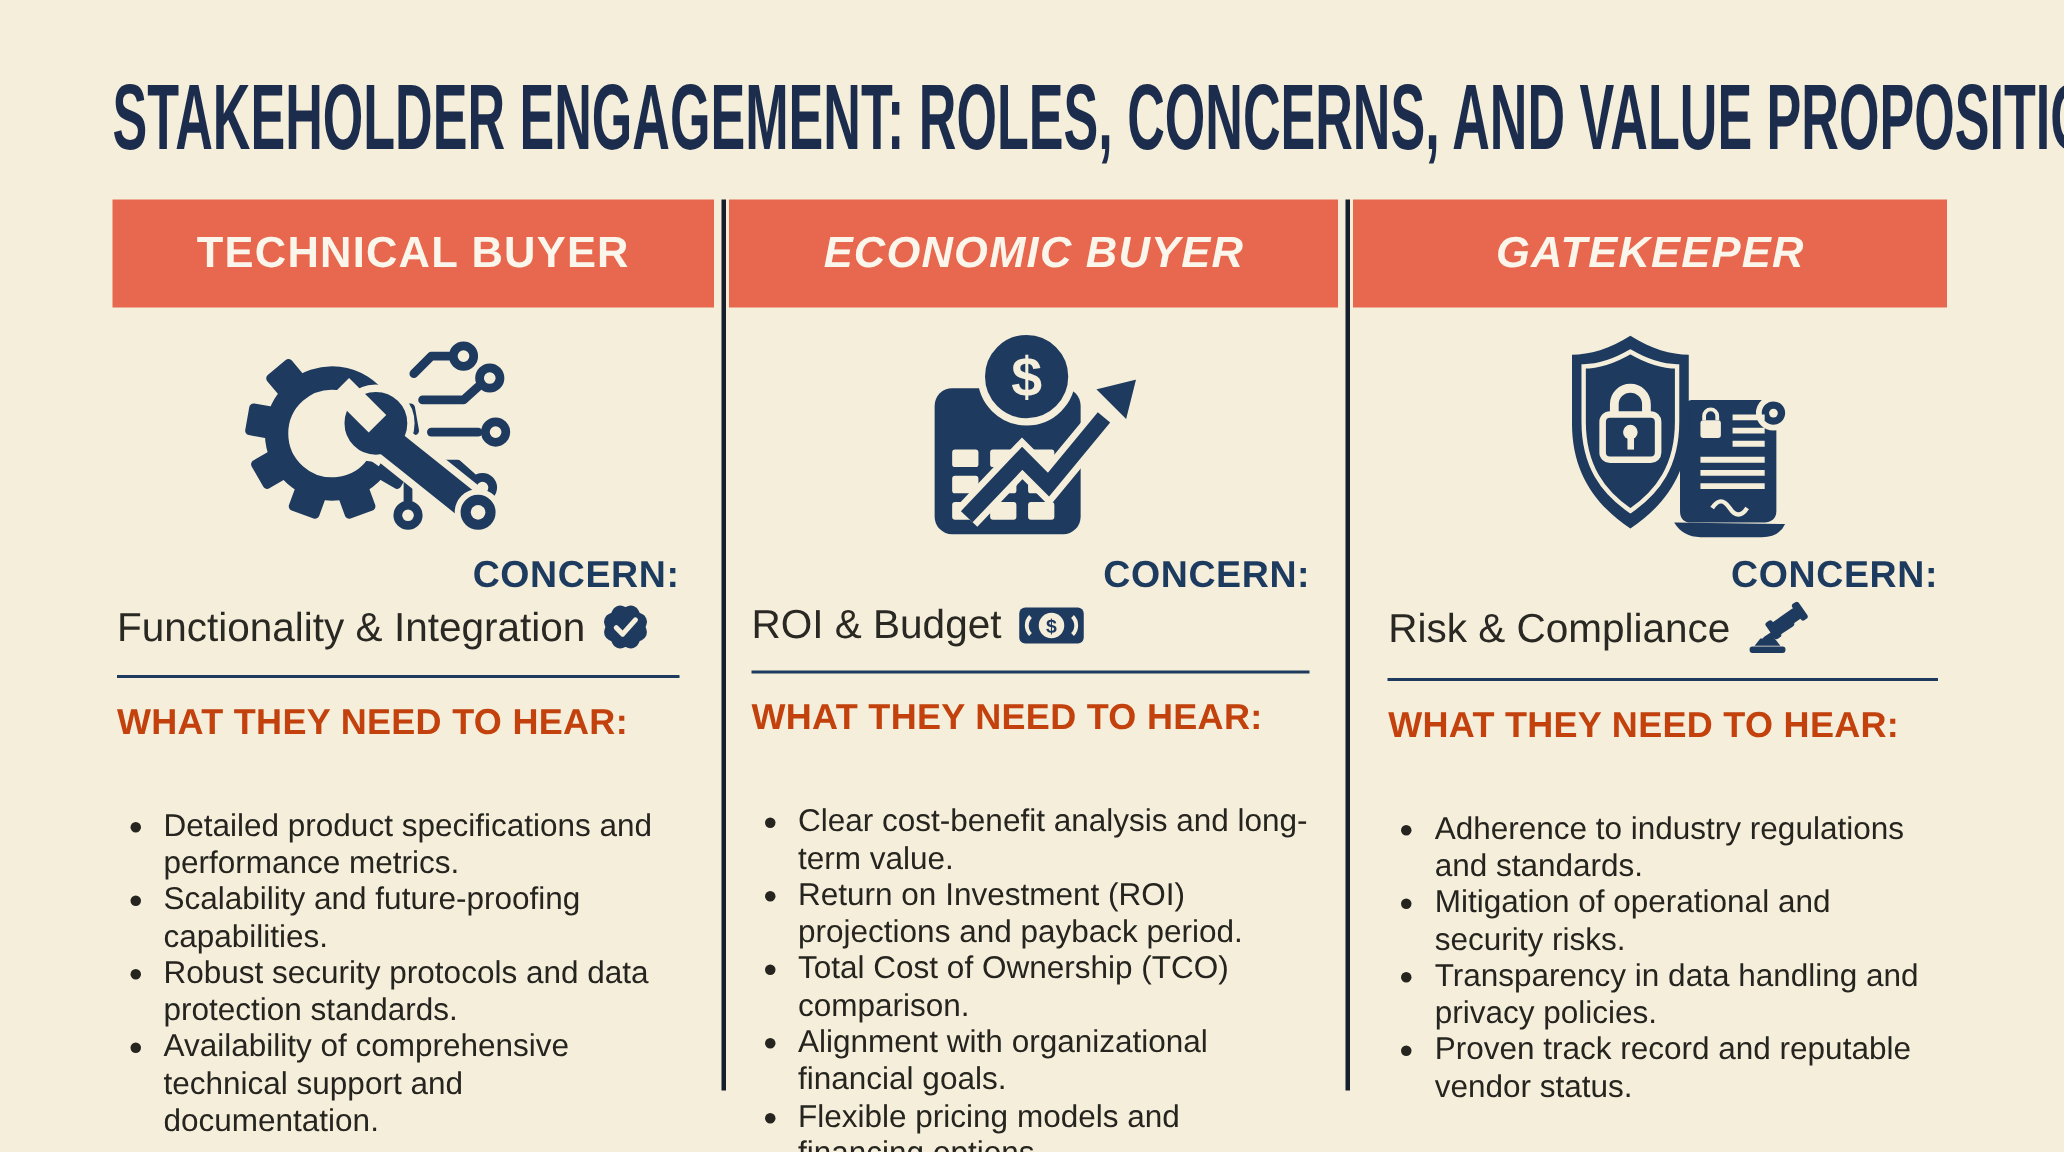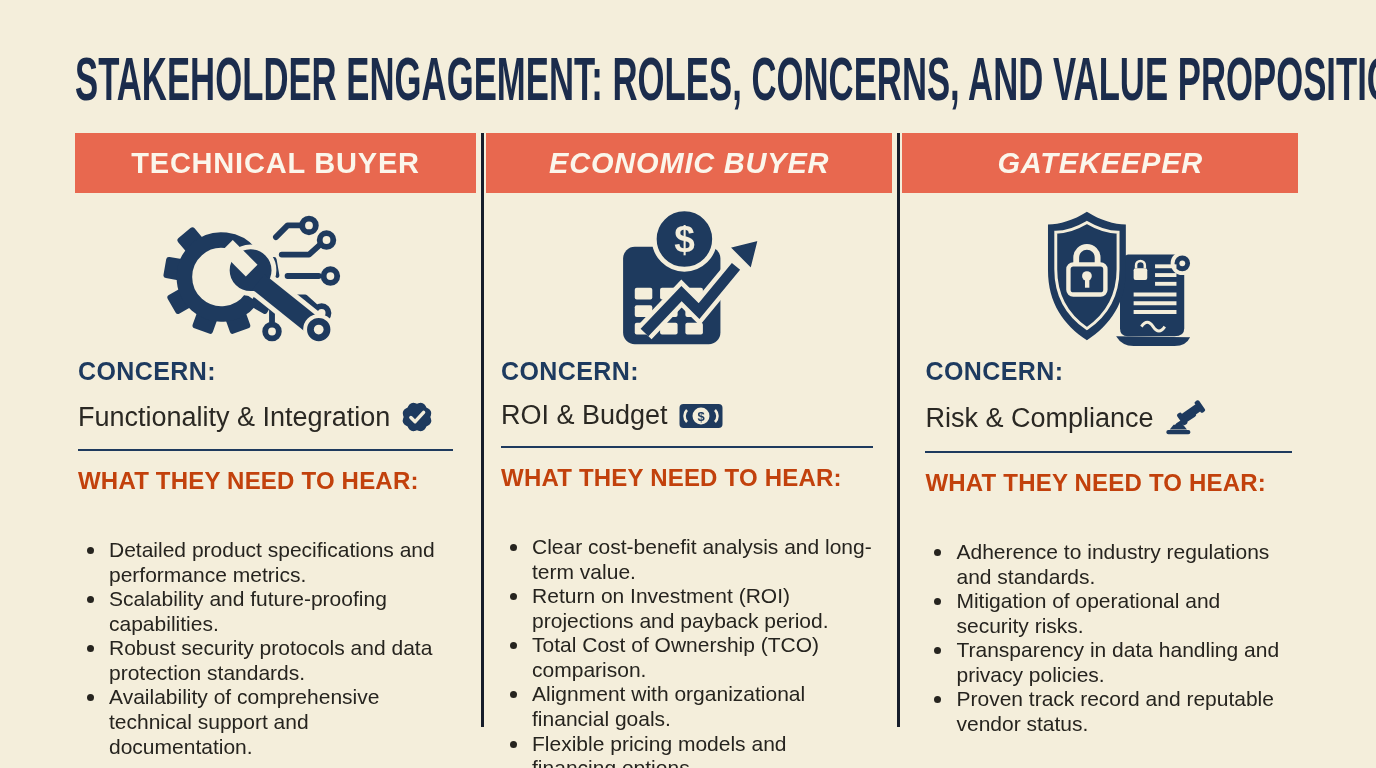--- a/index.html
+++ b/index.html
@@ -17,37 +17,37 @@
     transform:scaleX(.56); transform-origin:left top;
   }
   .board {
     position:absolute; left:75px; right:78px; top:133px;
     display:grid; grid-template-columns:33.2% 34.05% 32.75%;
   }
   .vdiv { position:absolute; top:0; width:3px; height:594px; background:#161D2B; z-index:5; }
   .vdiv-1 { left:33.2%; }
   .vdiv-2 { left:67.25%; }
   .colhead {
-    height:60px; background:#E8684F;
+    height:72px; background:#E8684F;
     display:flex; align-items:center; justify-content:center;
   }
   .col:nth-child(3) .colhead { margin-right:5px; }
   .col:nth-child(4) .colhead { margin:0 5px;font-style:italic; }
   .col:nth-child(5) .colhead { margin-left:5px;font-style:italic; }
   .colhead span {
     color:#FBF6EB; font-size:29px; font-weight:700; letter-spacing:.8px;
   }
   .colbody { padding:0 24px 0 20px; }
   .col:nth-child(3) .colbody { padding-left:3px; padding-right:28px; }
   .col:nth-child(4) .colbody { padding-left:20px; padding-right:24px; }
   .col:nth-child(5) .colbody { padding-left:28px; padding-right:6px; }
   .icon-area { height:160px; display:flex; align-items:center; justify-content:center; margin-top:4px; }
   .icon-area svg { height:146px; }
-  .concern-label { font-size:25px; font-weight:700; color:#1D3A5F; letter-spacing:.4px; }
-  .concern-value { font-size:27px; color:#2A2823; margin-top:14px; display:flex; align-items:center; gap:10px; }
+  .concern-label { font-size:25px; font-weight:700; color:#1D3A5F; letter-spacing:.4px;text-align:right; }
+  .concern-value { font-size:27px; color:#2A2823; margin-top:3px; display:flex; align-items:center; gap:10px; }
   .concern-value svg { flex:none; }
   .rule { border:none; border-top:2.5px solid #1E3A5E; margin:15px 0 16px 0; }
   .needs-label { font-size:24px; font-weight:700; color:#c2410c; letter-spacing:.2px; margin-bottom:9px; }
   .bullets { list-style:none;margin-top:43px; }
   .bullets li {
     position:relative; padding-left:31px;
     font-size:21px; line-height:1.17; color:#26241F;
   }
   .bullets li::before {
     content:""; position:absolute; left:9px; top:9px;

